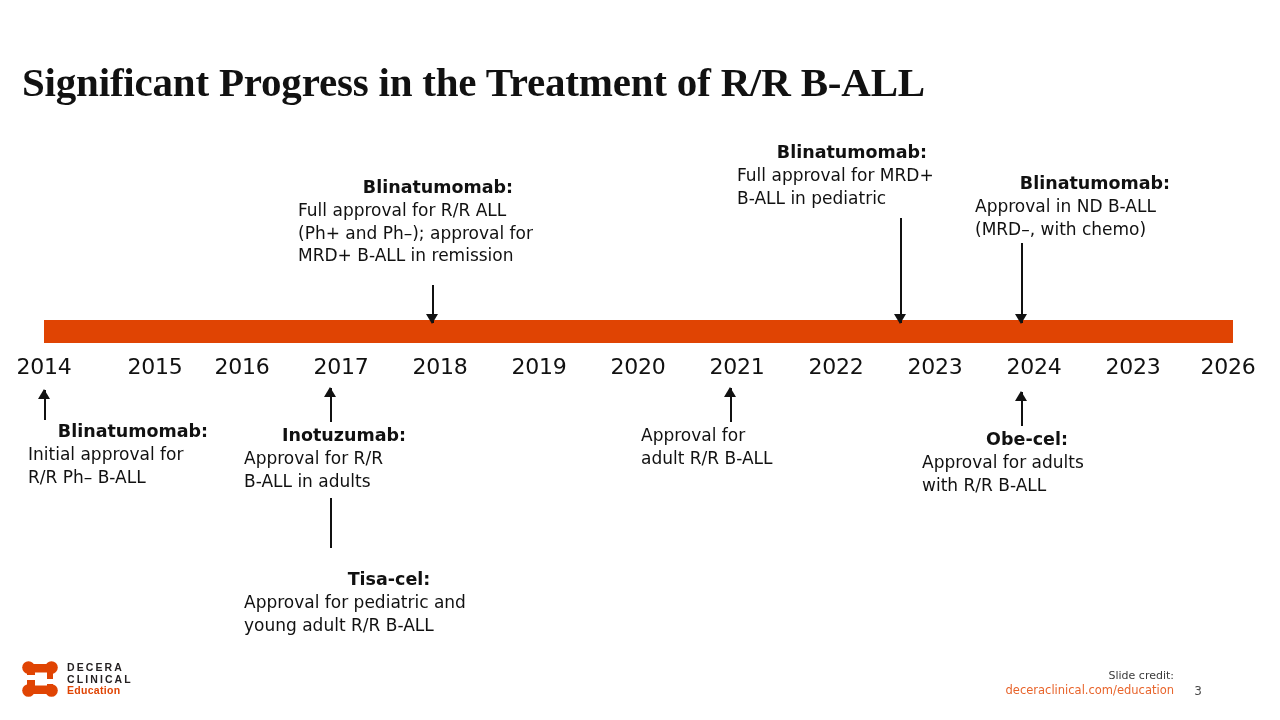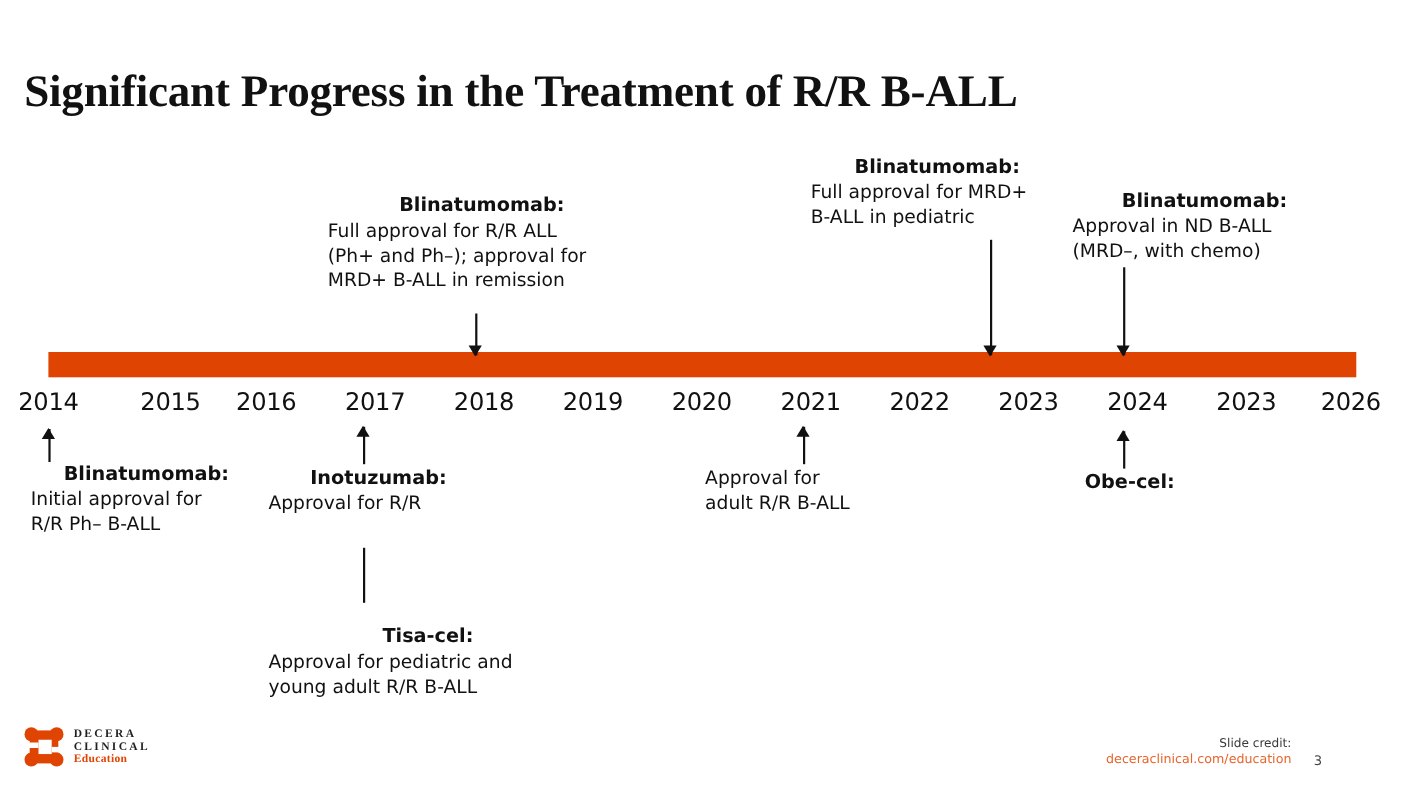--- a/index.html
+++ b/index.html
@@ -117,21 +117,21 @@
     display: flex;
     align-items: center;
     gap: 9px;
   }
   #logo-mark {
     width: 36px;
     height: 38px;
     flex: none;
   }
   #logo-text {
-    font-family: Liberation Serif, serif;
+    font-family: Liberation Sans, sans-serif;
     line-height: 11.5px;
     padding-top: 1px;
   }
   #logo-text .lt1, #logo-text .lt2 {
     font-size: 10.5px;
     font-weight: bold;
     letter-spacing: 2.1px;
     color: #231f20;
     display: block;
   }
@@ -243,20 +243,21 @@
   </div>
 
   <div class="connector up" style="left:324px; top:388px; height:34px;">
     <div class="stem"></div>
     <div class="head"></div>
   </div>
   <div class="annotation" style="left:244px; top:424px; width:200px;">
     <div class="ann-title">Inotuzumab:</div>
     <div class="ann-body">
       <div>Approval for R/R</div>
+      <div>B-ALL in adults</div>
     </div>
   </div>
 
   <div class="connector plain" style="left:324px; top:498px; height:50px;">
     <div class="stem"></div>
   </div>
   <div class="annotation" style="left:244px; top:568px; width:290px;">
     <div class="ann-title">Tisa-cel:</div>
     <div class="ann-body">
       <div>Approval for pediatric and</div>
@@ -274,20 +275,24 @@
       <div>adult R/R B-ALL</div>
     </div>
   </div>
 
   <div class="connector up" style="left:1015px; top:392px; height:34px;">
     <div class="stem"></div>
     <div class="head"></div>
   </div>
   <div class="annotation" style="left:922px; top:428px; width:210px;">
     <div class="ann-title">Obe-cel:</div>
+    <div class="ann-body">
+      <div>Approval for adults</div>
+      <div>with R/R B-ALL</div>
+    </div>
   </div>
 
   <div id="logo-block">
     <svg id="logo-mark" viewBox="0 0 36 38">
       <g fill="#E04403">
         <rect x="5" y="4" width="26" height="30"></rect>
         <circle cx="6.5" cy="7.5" r="6.3"></circle>
         <circle cx="29.5" cy="7.5" r="6.3"></circle>
         <circle cx="6.5" cy="30.5" r="6.3"></circle>
         <circle cx="29.5" cy="30.5" r="6.3"></circle>

